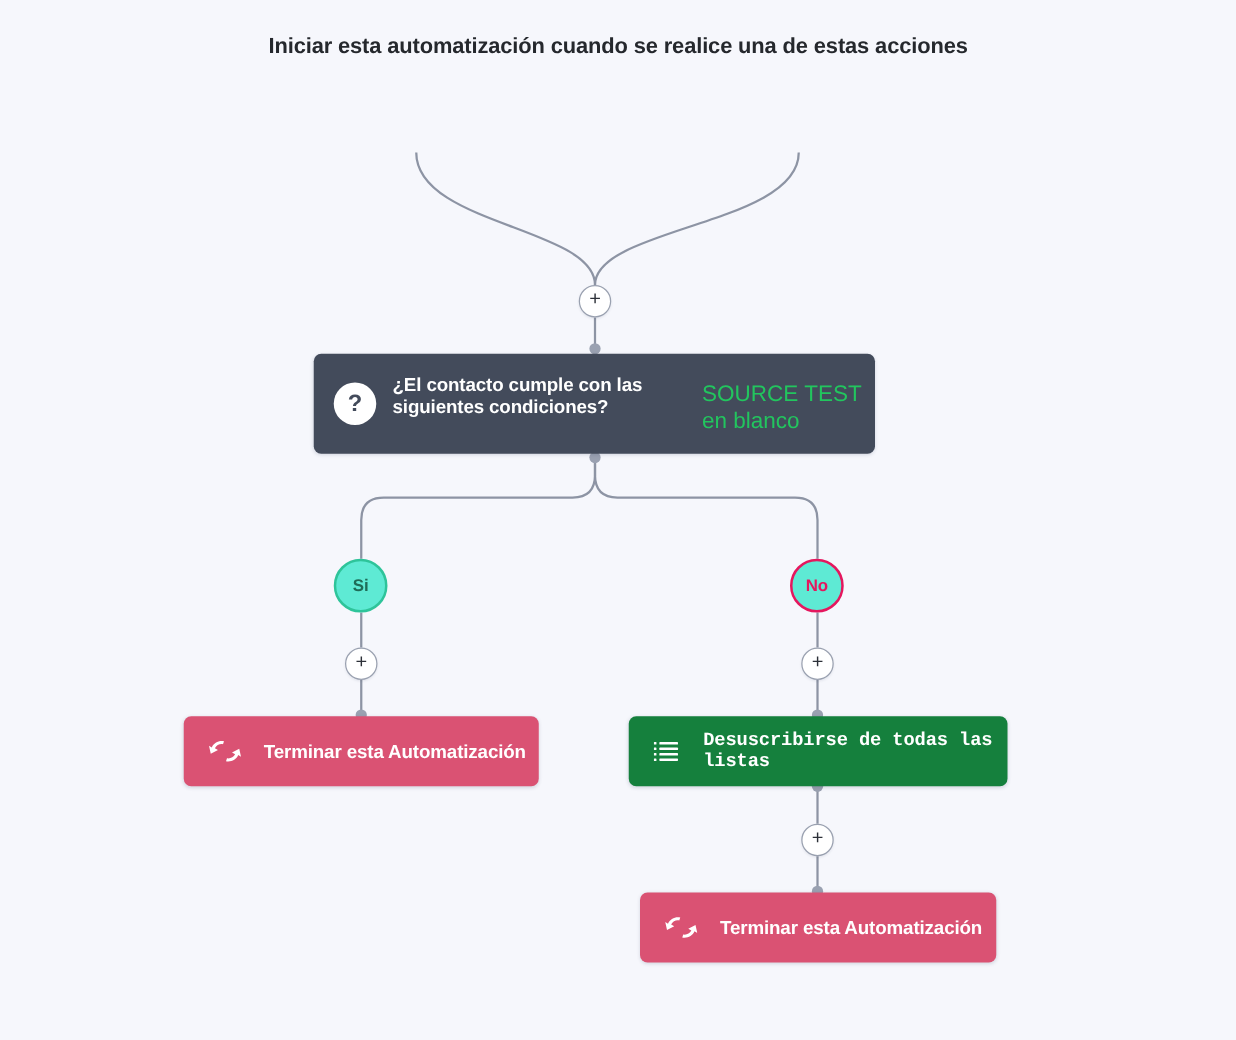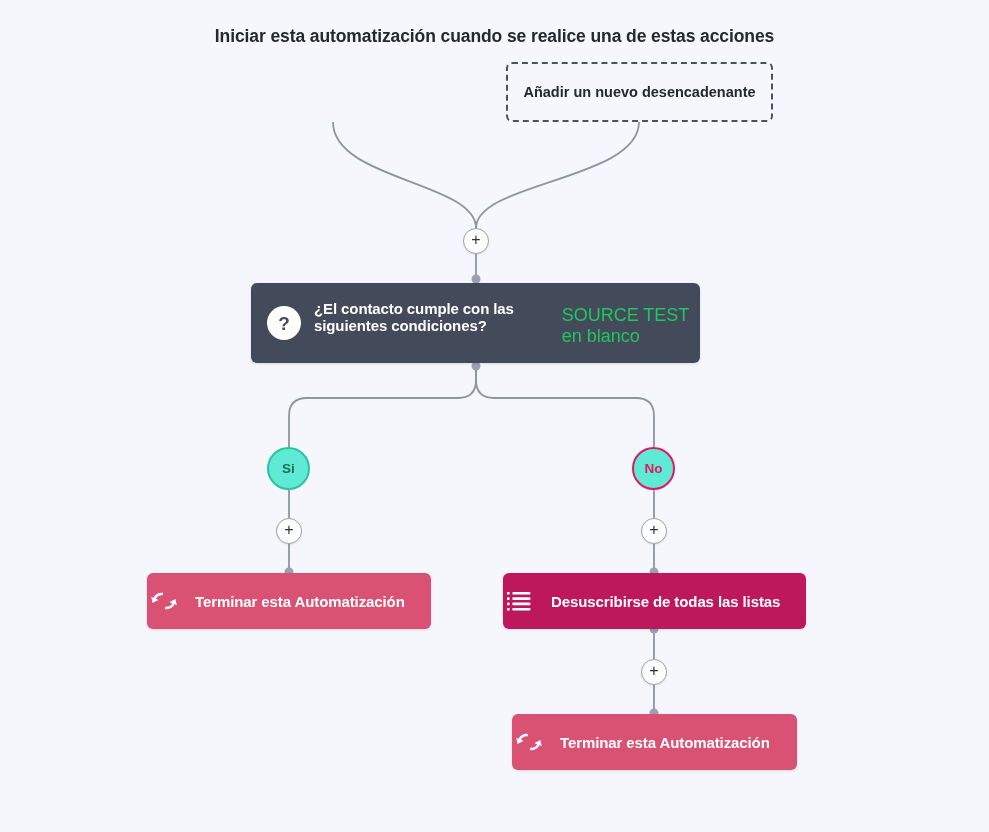--- a/index.html
+++ b/index.html
@@ -174,32 +174,32 @@
   #plus-no2    { left: 641px; top: 659px; }
 
   
   .action-node {
     position: absolute;
     box-sizing: border-box;
     height: 56px;
     border-radius: 6px;
     display: flex;
     align-items: center;
-    padding-left: 4px;
+    padding-left: 20px;
     box-shadow: 0 1px 3px rgba(45,55,85,0.16);
   }
   .action-label {
     margin-left: 18px;
     font-size: 15px;
     font-weight: bold;
     color: #ffffff;
     letter-spacing: -0.1px;
   }
   .node-pink { background: #da5273; }
-  .node-teal { background: #be185d; }
+  .node-teal { background: #15803d; font-family: Liberation Mono, monospace; }
   #action-end-yes { left: 147px; top: 573px; width: 284px; }
   #action-unsub   { left: 503px; top: 573px; width: 303px; }
   #action-end-no  { left: 512px; top: 714px; width: 285px; }
 
   .icon-svg { display: block; }
 </style>
 </head>
 <body>
 
 <div id="canvas">
@@ -234,23 +234,20 @@
       <circle cx="289" cy="572" r="4.5"></circle>
       <circle cx="654" cy="572" r="4.5"></circle>
       <circle cx="654" cy="629" r="4.5"></circle>
       <circle cx="654" cy="713" r="4.5"></circle>
     </g>
   </svg>
 
   <div class="heading">Iniciar esta automatización cuando se realice una de estas acciones</div>
 
 
-  <div id="trigger-add" class="trigger-box trigger-dashed">
-    <span>Añadir un nuevo desencadenante</span>
-  </div>
 
   <div id="plus-top" class="plus-btn">
     <span>+</span>
   </div>
 
   <div id="condition-node">
     <div class="q-icon">
       <span>?</span>
     </div>
     <div class="cond-text">

